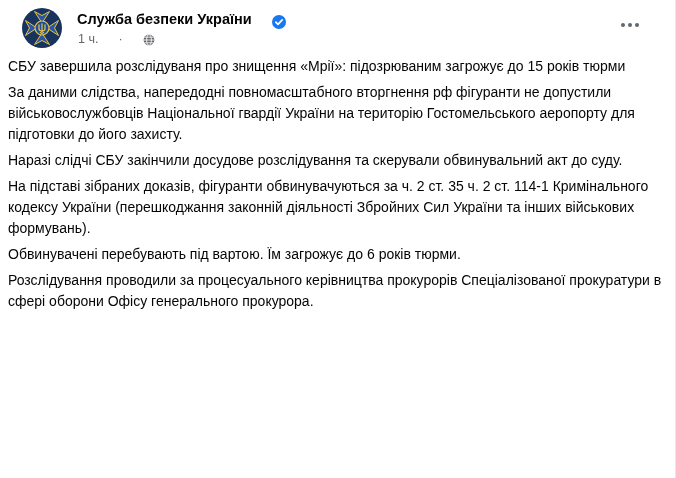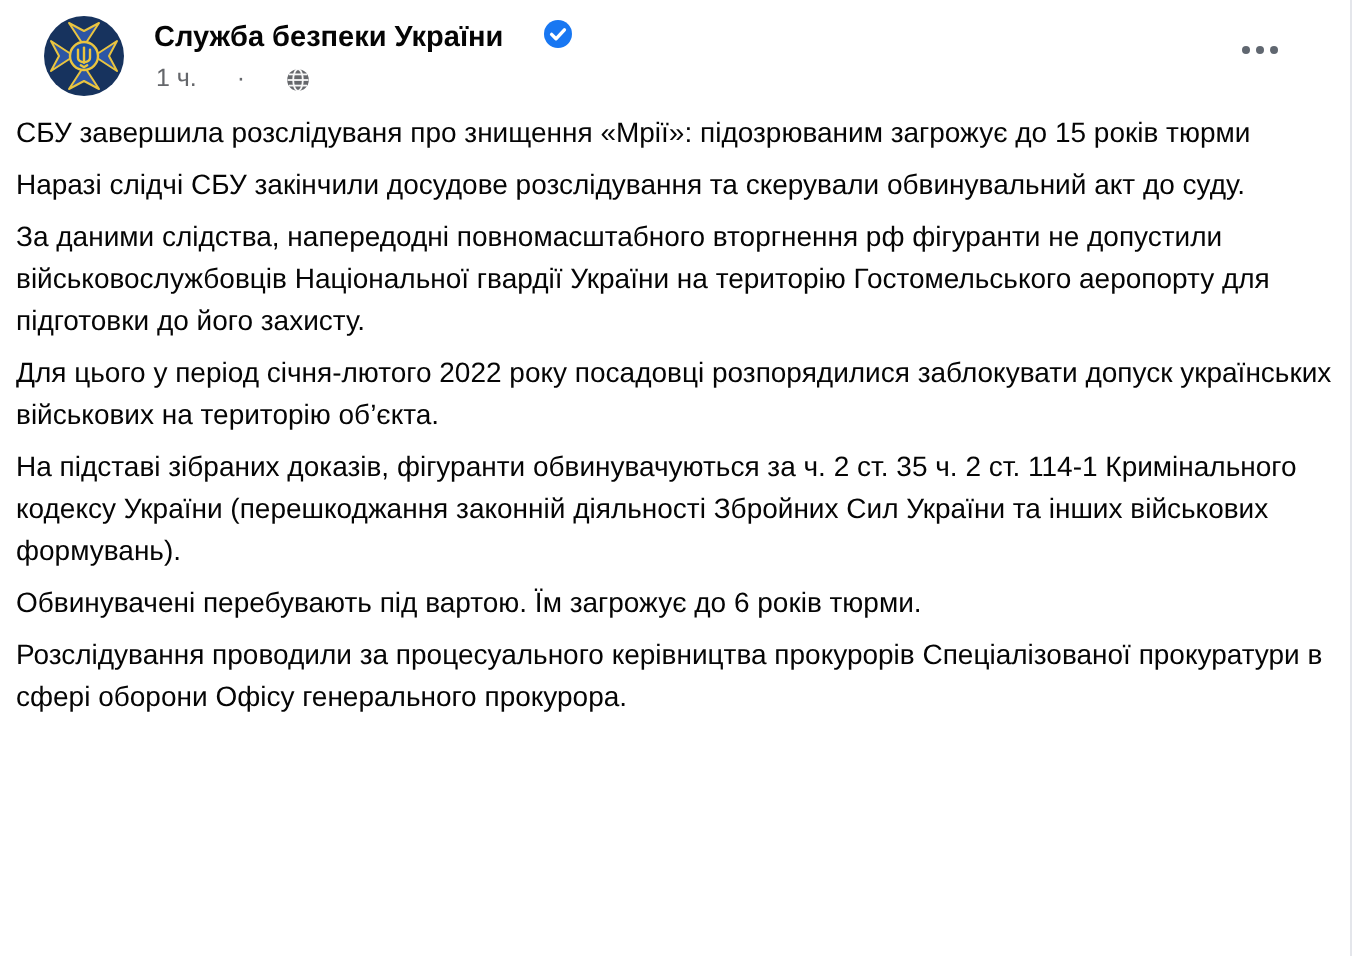--- a/index.html
+++ b/index.html
@@ -13,21 +13,21 @@
     overflow:hidden;
   }
   
   .avatar {
     position:absolute; left:22px; top:8px;
     width:40px; height:40px; border-radius:50%;
     display:block; cursor:pointer;
   }
   .name-row {
     position:absolute; left:77px; top:10px;
-    display:flex; align-items:flex-start; gap:20px;
+    display:flex; align-items:flex-end; gap:20px;
   }
   .page-name {
     font-size:14.5px; font-weight:bold; color:#050505;
     line-height:19px; cursor:pointer;
   }
   .verified { width:14px; height:14px; flex:0 0 auto; }
   .meta-row {
     position:absolute; left:78px; top:31px;
     display:flex; align-items:center; gap:20px;
     font-size:12.5px; color:#65676b; line-height:16px;
@@ -98,21 +98,20 @@
   </div>
 
   <button class="more" aria-label="more options">
     <span class="dot"></span>
       <span class="dot"></span>
       <span class="dot"></span>
   </button>
 
   <div class="body">
     <p>СБУ завершила розслідуваня про знищення «Мрії»: підозрюваним загрожує до 15 років тюрми</p>
+    <p>За даними слідства, напередодні повномасштабного вторгнення рф фігуранти не допустили військовослужбовців Національної гвардії України на територію Гостомельського аеропорту для підготовки до його захисту.</p>
     <p>Наразі слідчі СБУ закінчили досудове розслідування та скерували обвинувальний акт до суду.</p>
-    <p>За даними слідства, напередодні повномасштабного вторгнення рф фігуранти не допустили військовослужбовців Національної гвардії України на територію Гостомельського аеропорту для підготовки до його захисту.</p>
-    <p>Для цього у період січня-лютого 2022 року посадовці розпорядилися заблокувати допуск українських військових на територію об’єкта.</p>
     <p>На підставі зібраних доказів, фігуранти обвинувачуються за ч. 2 ст. 35 ч. 2 ст. 114-1 Кримінального кодексу України (перешкоджання законній діяльності Збройних Сил України та інших військових формувань).</p>
     <p>Обвинувачені перебувають під вартою. Їм загрожує до 6 років тюрми.</p>
     <p>Розслідування проводили за процесуального керівництва прокурорів Спеціалізованої прокуратури в сфері оборони Офісу генерального прокурора.</p>
   </div>
 
 </div>
 
 </body></html>

